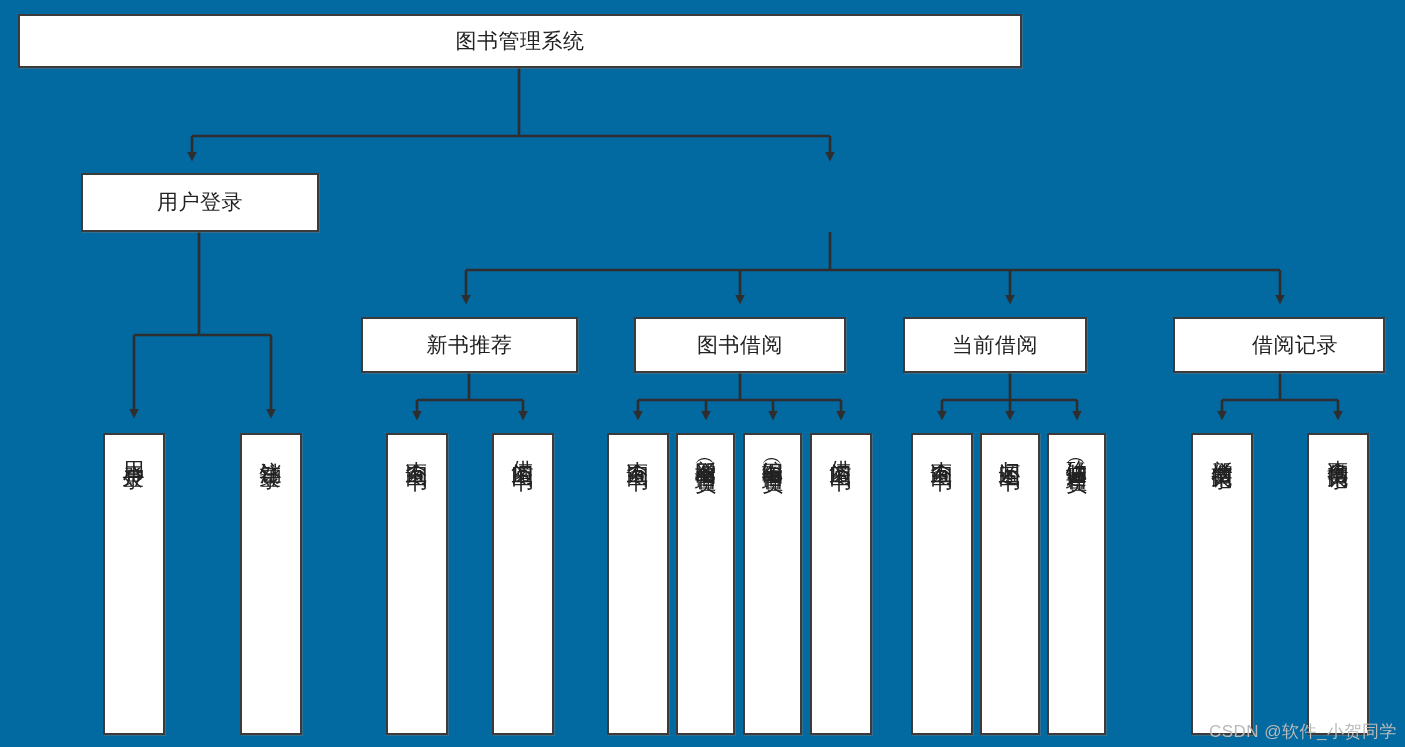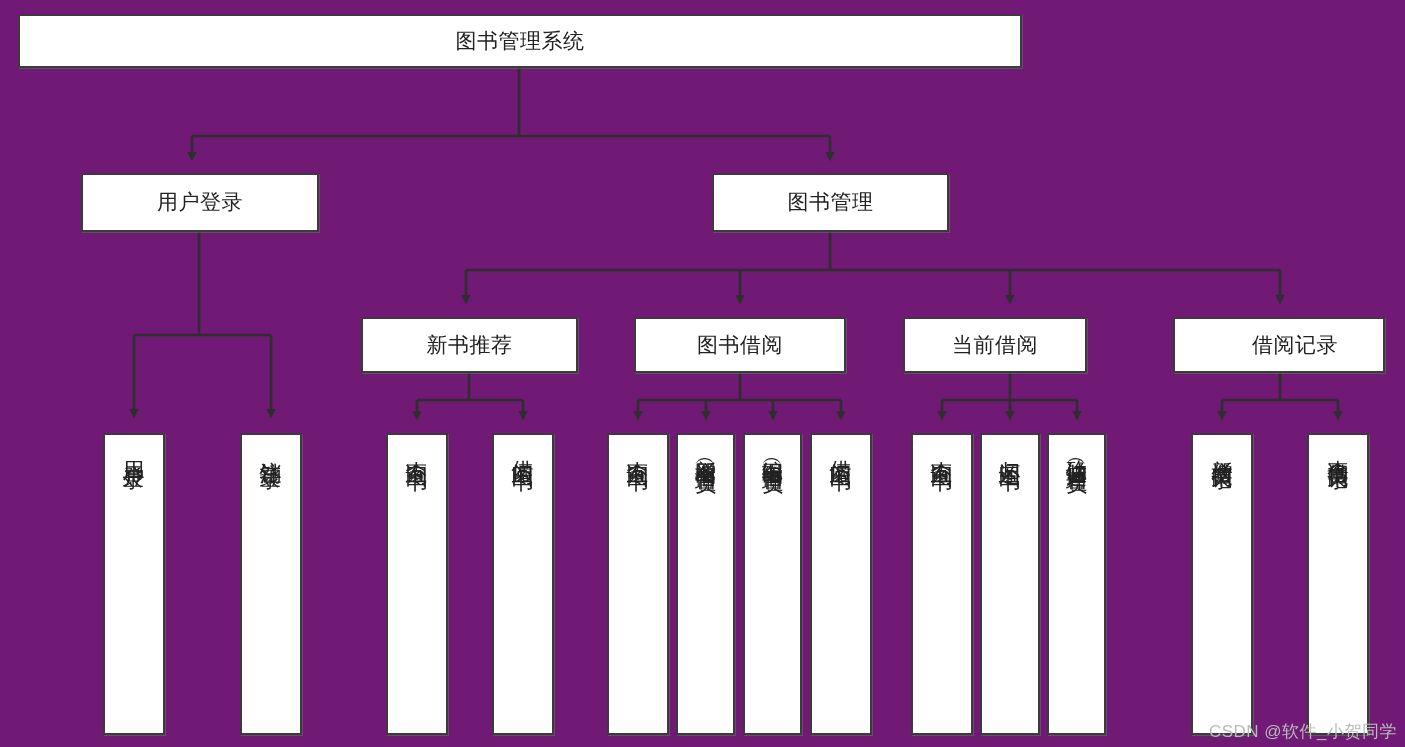--- a/index.html
+++ b/index.html
@@ -11,21 +11,21 @@
     width: 1405px;
     height: 747px;
     font-family: "Liberation Sans", "DejaVu Sans", sans-serif;
     overflow: hidden;
     position: relative;
   }
   #diagram-root {
     position: relative;
     width: 1405px;
     height: 747px;
-    background: #701a75;
+    background: #0369a1;
   }
   svg#edges {
     position: absolute;
     left: 0;
     top: 0;
     width: 1405px;
     height: 747px;
     pointer-events: none;
   }
   .node {
@@ -136,23 +136,20 @@
   </svg>
 
   <div class="node horiz node-root" style="left:18px; top:14px; width:1004px; height:54px;">
     <span class="label">图书管理系统</span>
   </div>
 
   <div class="node horiz" style="left:81px; top:173px; width:238px; height:59px;">
     <span class="label">用户登录</span>
   </div>
 
-  <div class="node horiz" style="left:712px; top:173px; width:237px; height:59px;">
-    <span class="label">图书管理</span>
-  </div>
 
   <div class="node horiz" style="left:634px; top:317px; width:212px; height:56px;">
     <span class="label">图书借阅</span>
   </div>
 
   <div class="node horiz" style="left:361px; top:317px; width:217px; height:56px;">
     <span class="label">新书推荐</span>
   </div>
 
   <div class="node horiz" style="left:903px; top:317px; width:184px; height:56px;">

